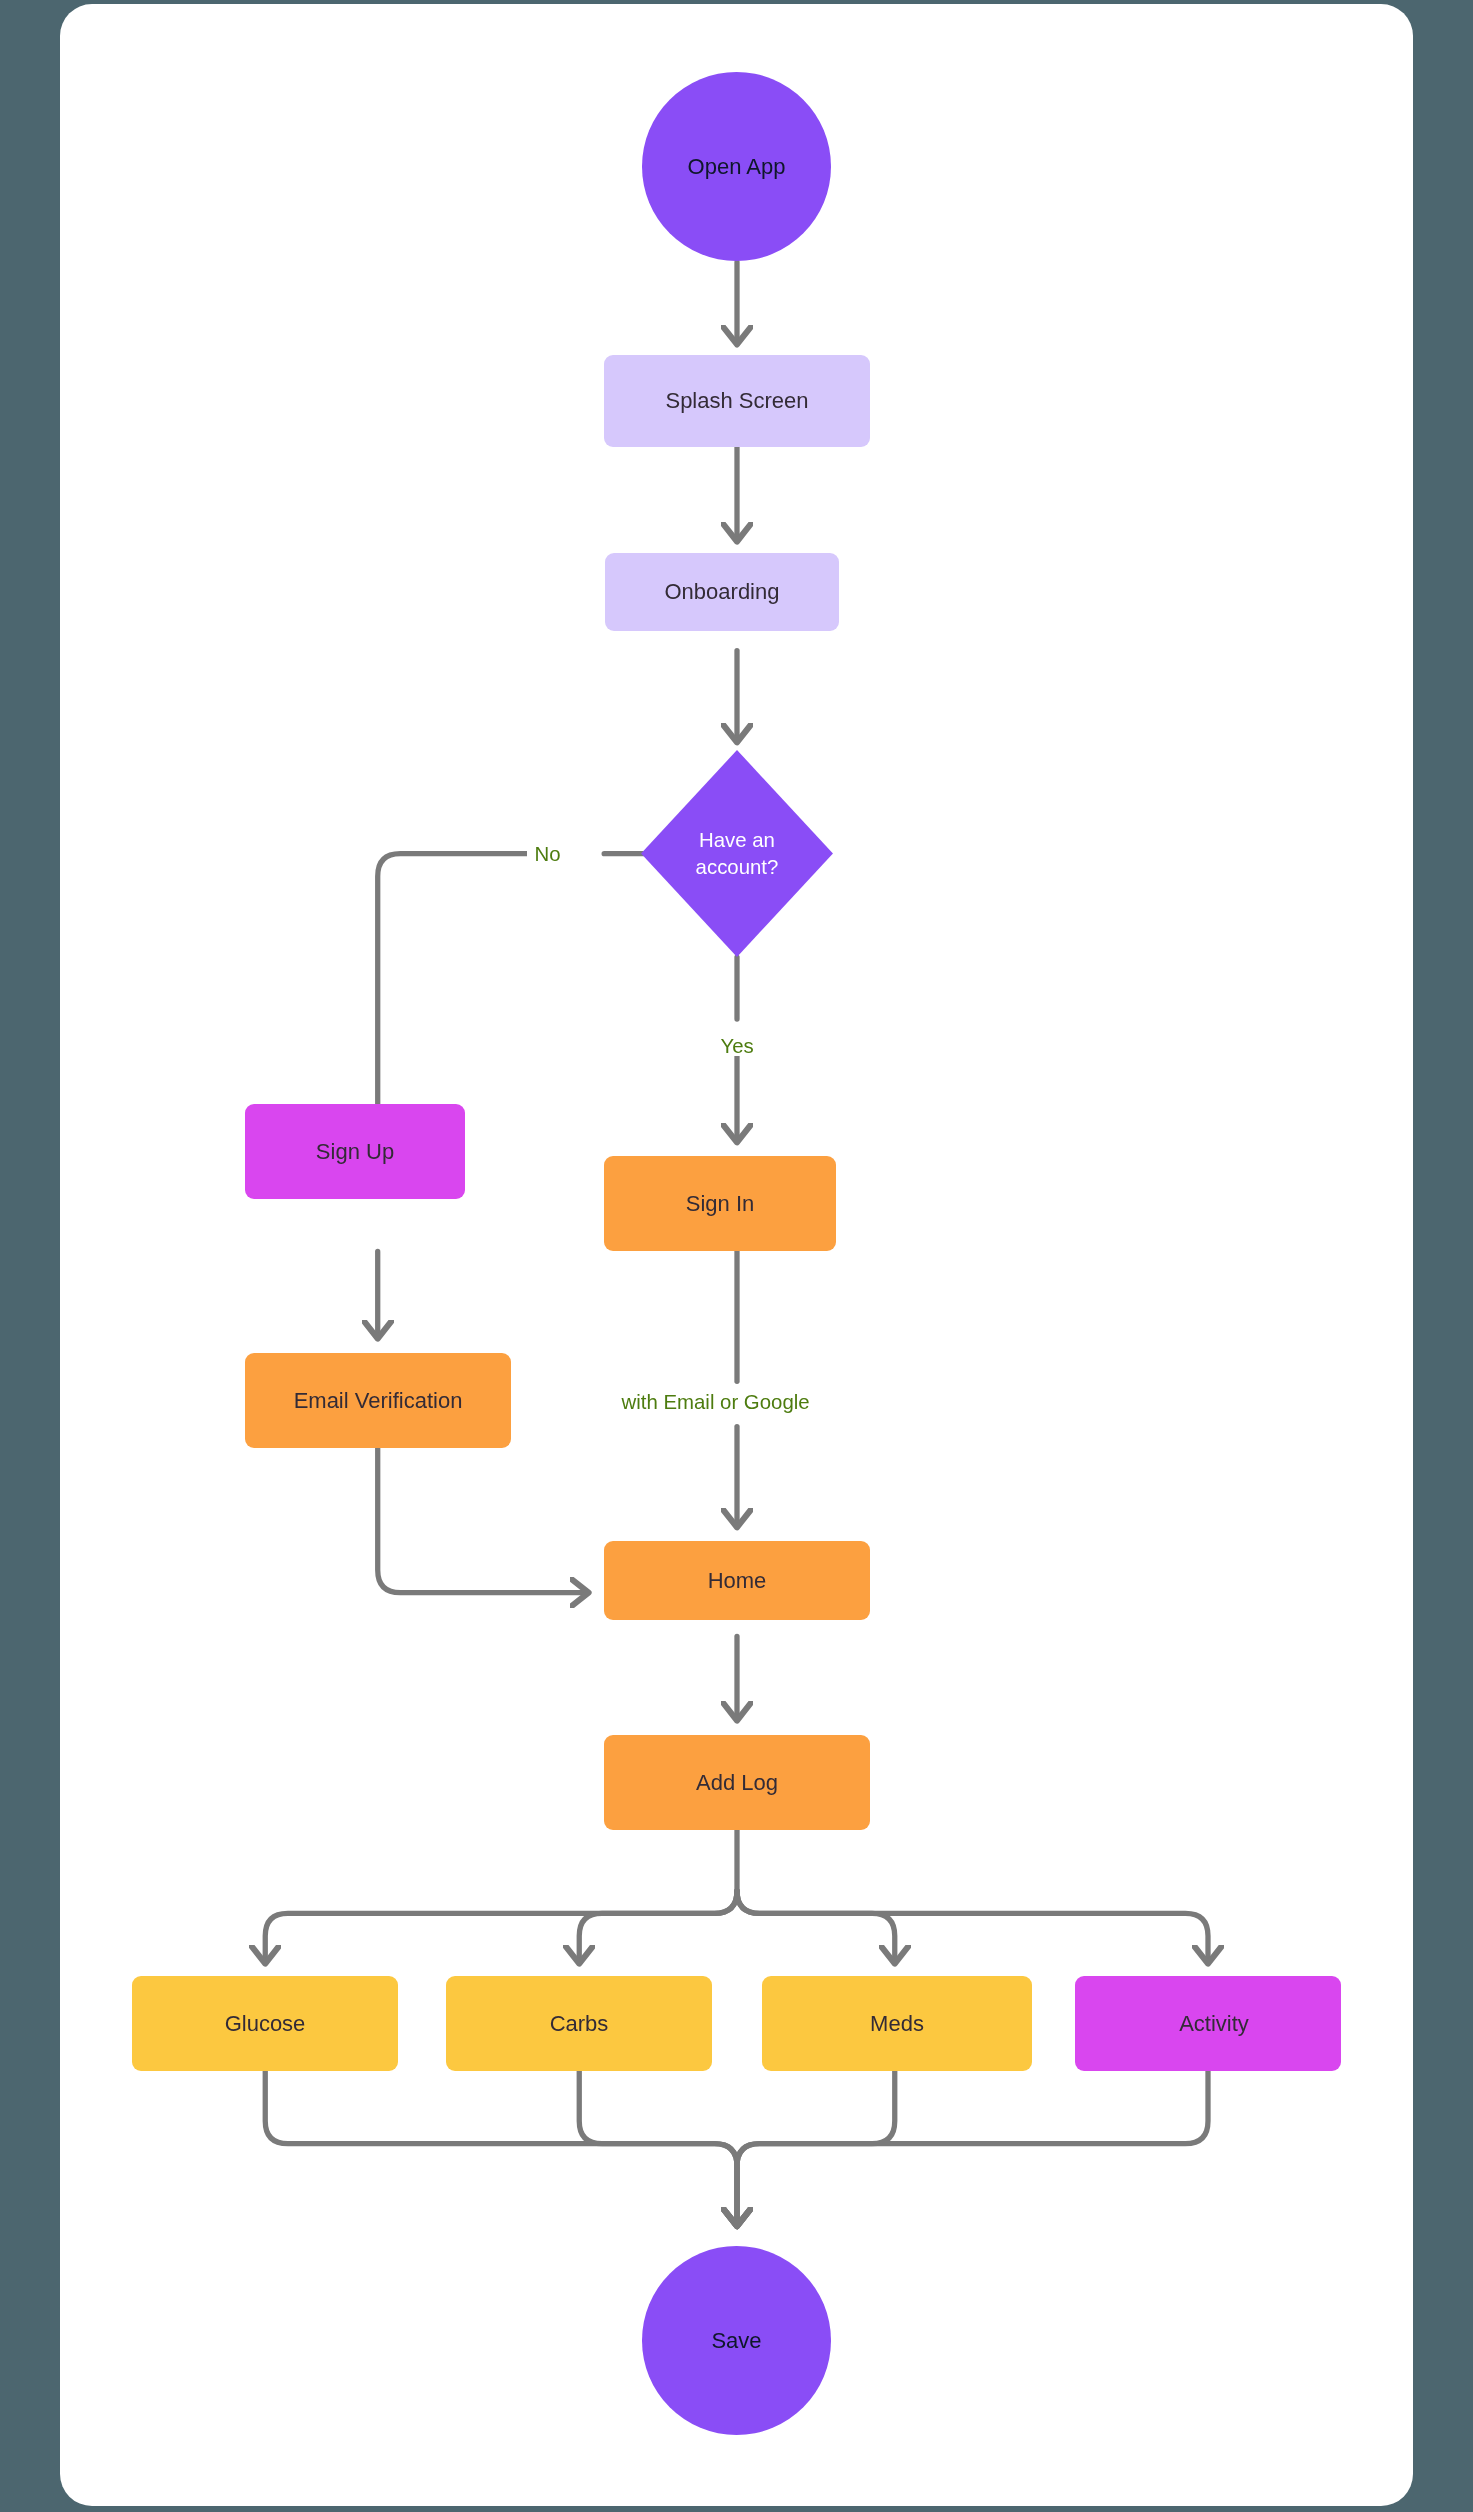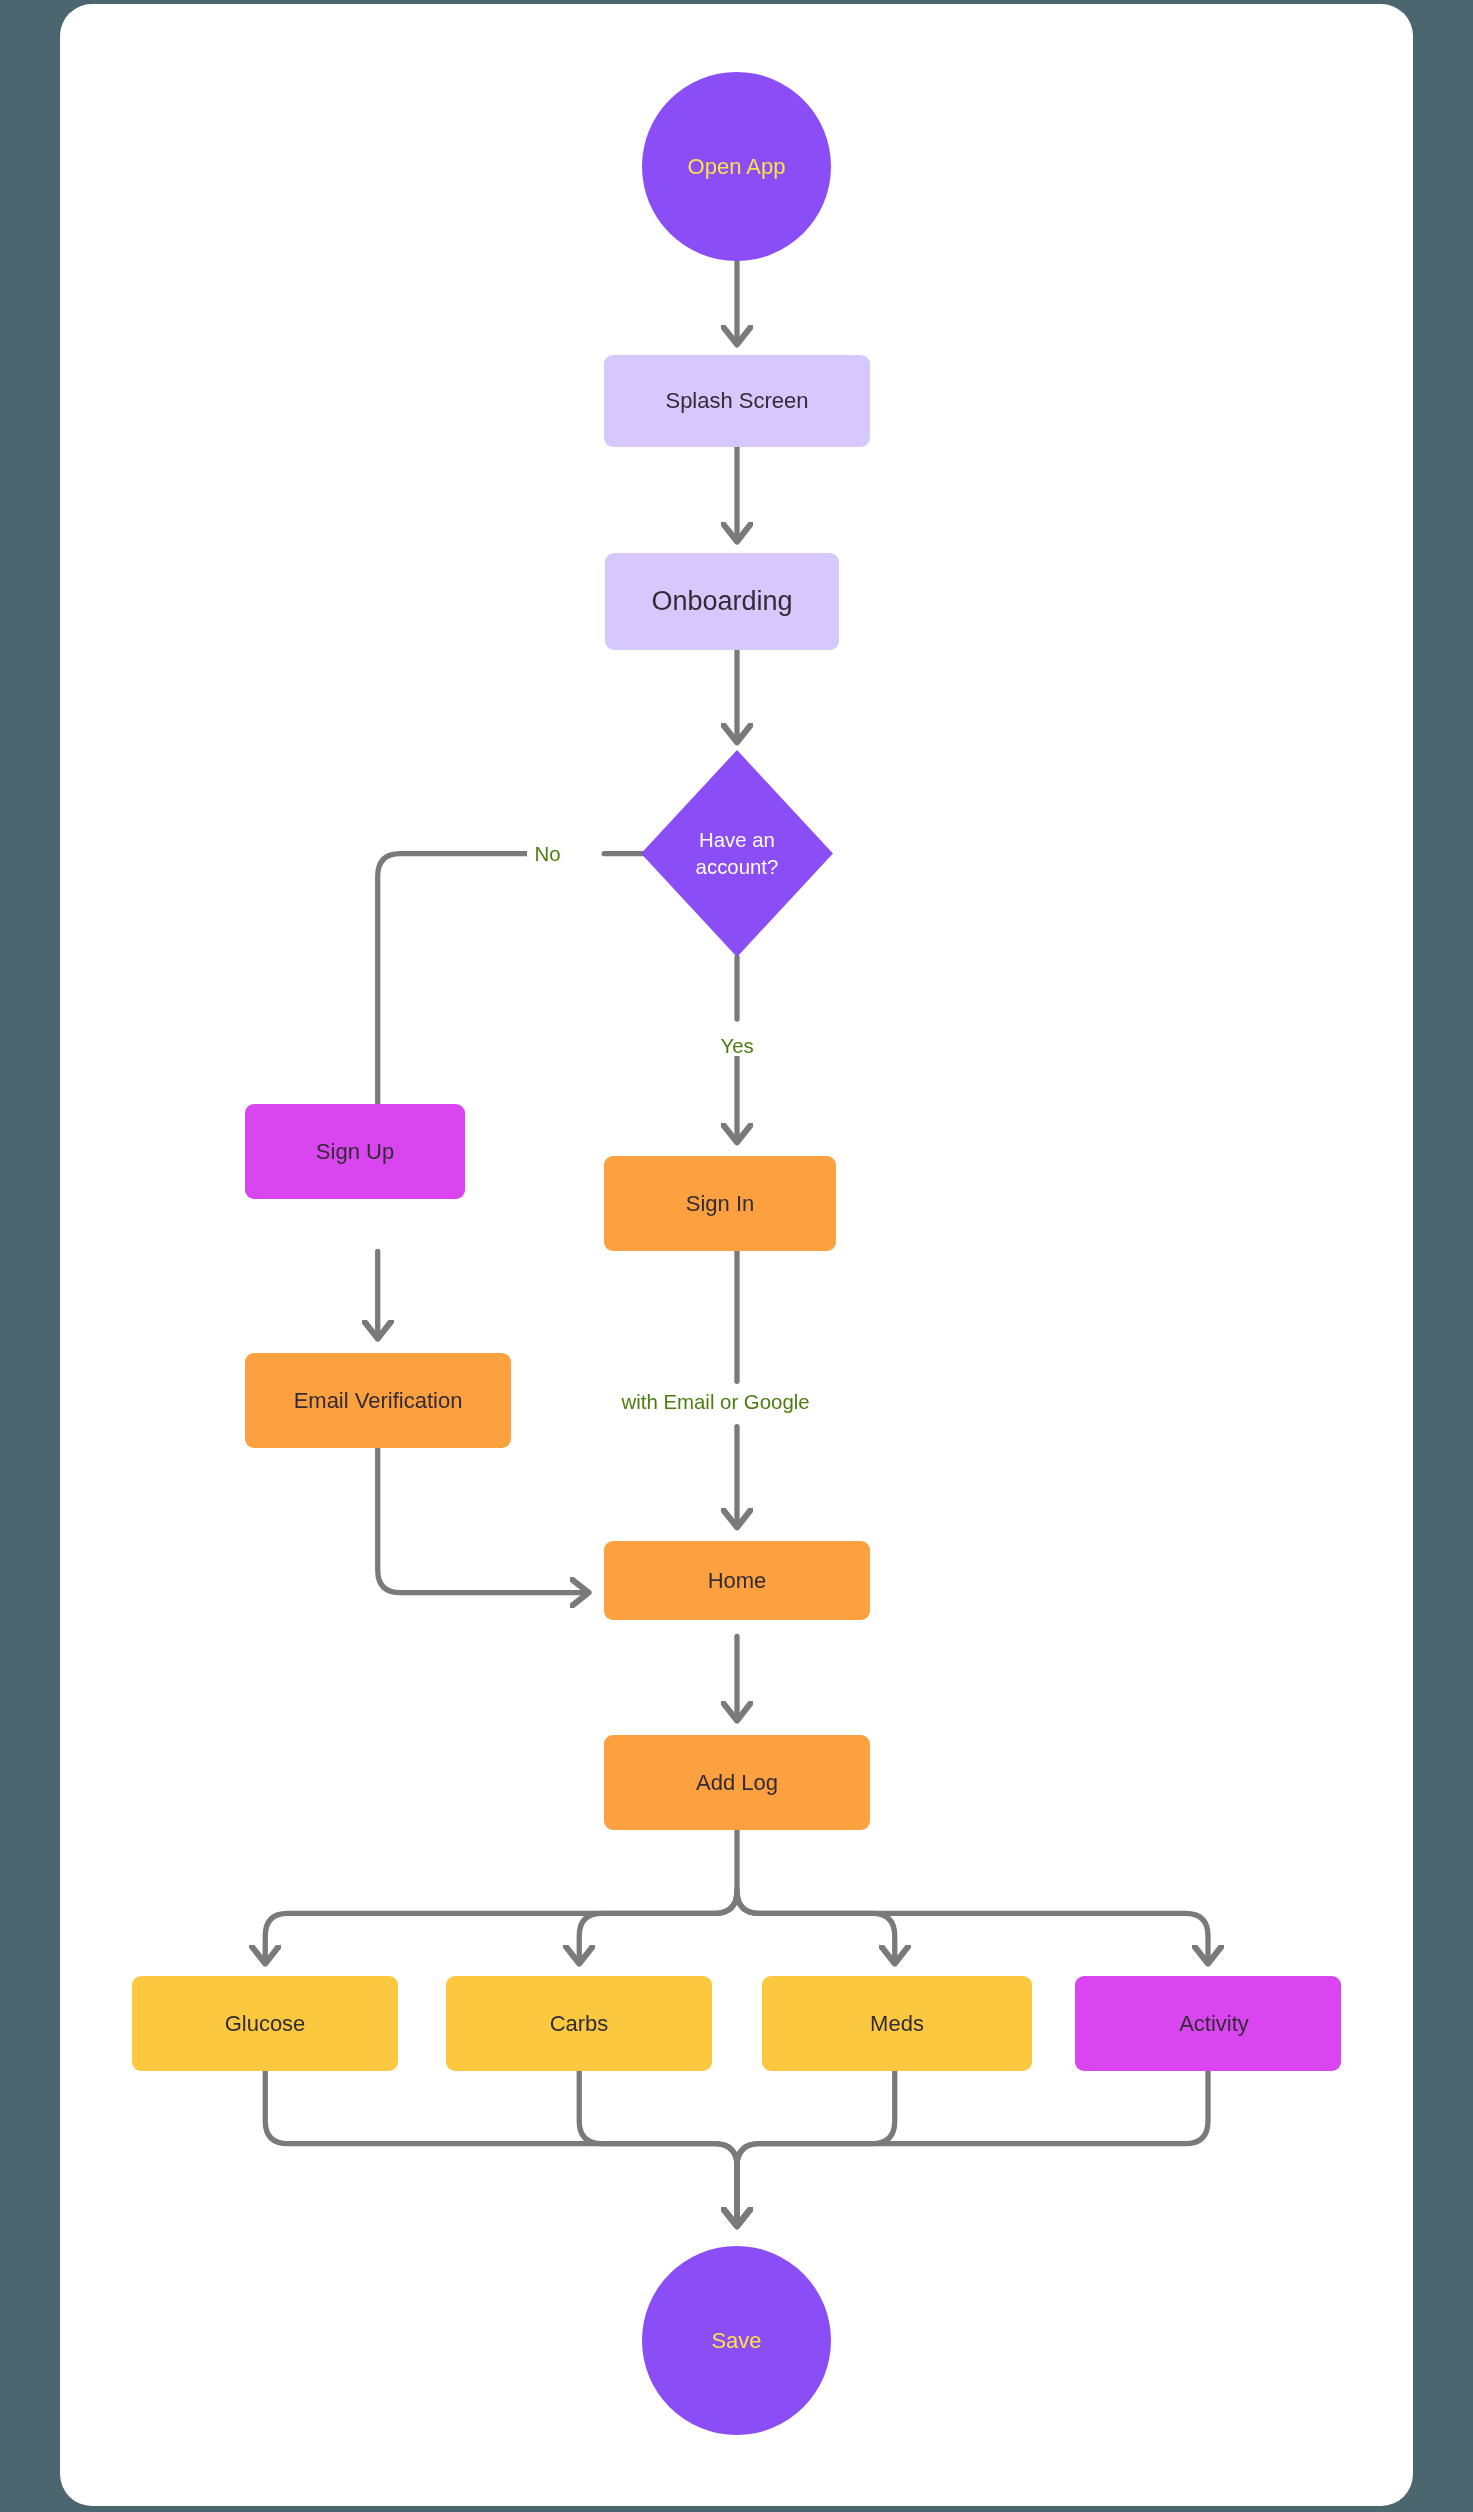--- a/index.html
+++ b/index.html
@@ -43,21 +43,21 @@
     text-align: center;
     box-sizing: border-box;
     line-height: 1.25;
   }
   .n-rect {
     border-radius: 9px;
   }
   .n-circle {
     border-radius: 50%;
   }
-  .lbl-purple-fill { color: #fde047; }
+  .lbl-purple-fill { color: #0f172a; }
   .lbl-dark { color: #332b36; }
   .edge-label {
     position: absolute;
     color: #4d7c0f;
     font-size: 20.4px;
     white-space: nowrap;
     background: #ffffff;
     padding: 0 7.5px;
     line-height: 1;
   }
@@ -129,21 +129,21 @@
       <path d="M767,2743 L767,2810 Q767,2840 797,2840 L946,2840 Q976,2840 976,2870 L976,2948" marker-end="url(#arrowhead)"></path>
       <path d="M1185,2743 L1185,2810 Q1185,2840 1155,2840 L1006,2840 Q976,2840 976,2870 L976,2948" marker-end="url(#arrowhead)"></path>
       <path d="M1600,2743 L1600,2810 Q1600,2840 1570,2840 L1006,2840 Q976,2840 976,2870 L976,2948" marker-end="url(#arrowhead)"></path>
     </g>
   </svg>
 
   <div class="node n-circle lbl-purple-fill" style="left:642px; top:72px; width:189px; height:189px; background:#8a4df6; font-size:22px;">Open App</div>
 
   <div class="node n-rect lbl-dark" style="left:604px; top:355px; width:266px; height:92px; background:#d6c8fc; font-size:22px;">Splash Screen</div>
 
-  <div class="node n-rect lbl-dark" style="left:605px; top:553px; width:234px; height:97px; background:#d6c8fc; font-size:27px;text-align:center;">Onboarding</div>
+  <div class="node n-rect lbl-dark" style="left:605px; top:553px; width:234px; height:78px; background:#d6c8fc; font-size:22px;text-align:center;">Onboarding</div>
 
   <div class="diamond-wrap" style="left:641px; top:750px; width:192px; height:207px;">
     <svg class="diamond-shape" viewBox="0 0 254 274" xmlns="http://www.w3.org/2000/svg">
       <polygon points="127,0 254,137 127,274 0,137" fill="#8a4df6"></polygon>
     </svg>
     <div class="diamond-text">
       <span style="display: inline-block; max-width: 113px;">Have an account?</span>
     </div>
   </div>
 

